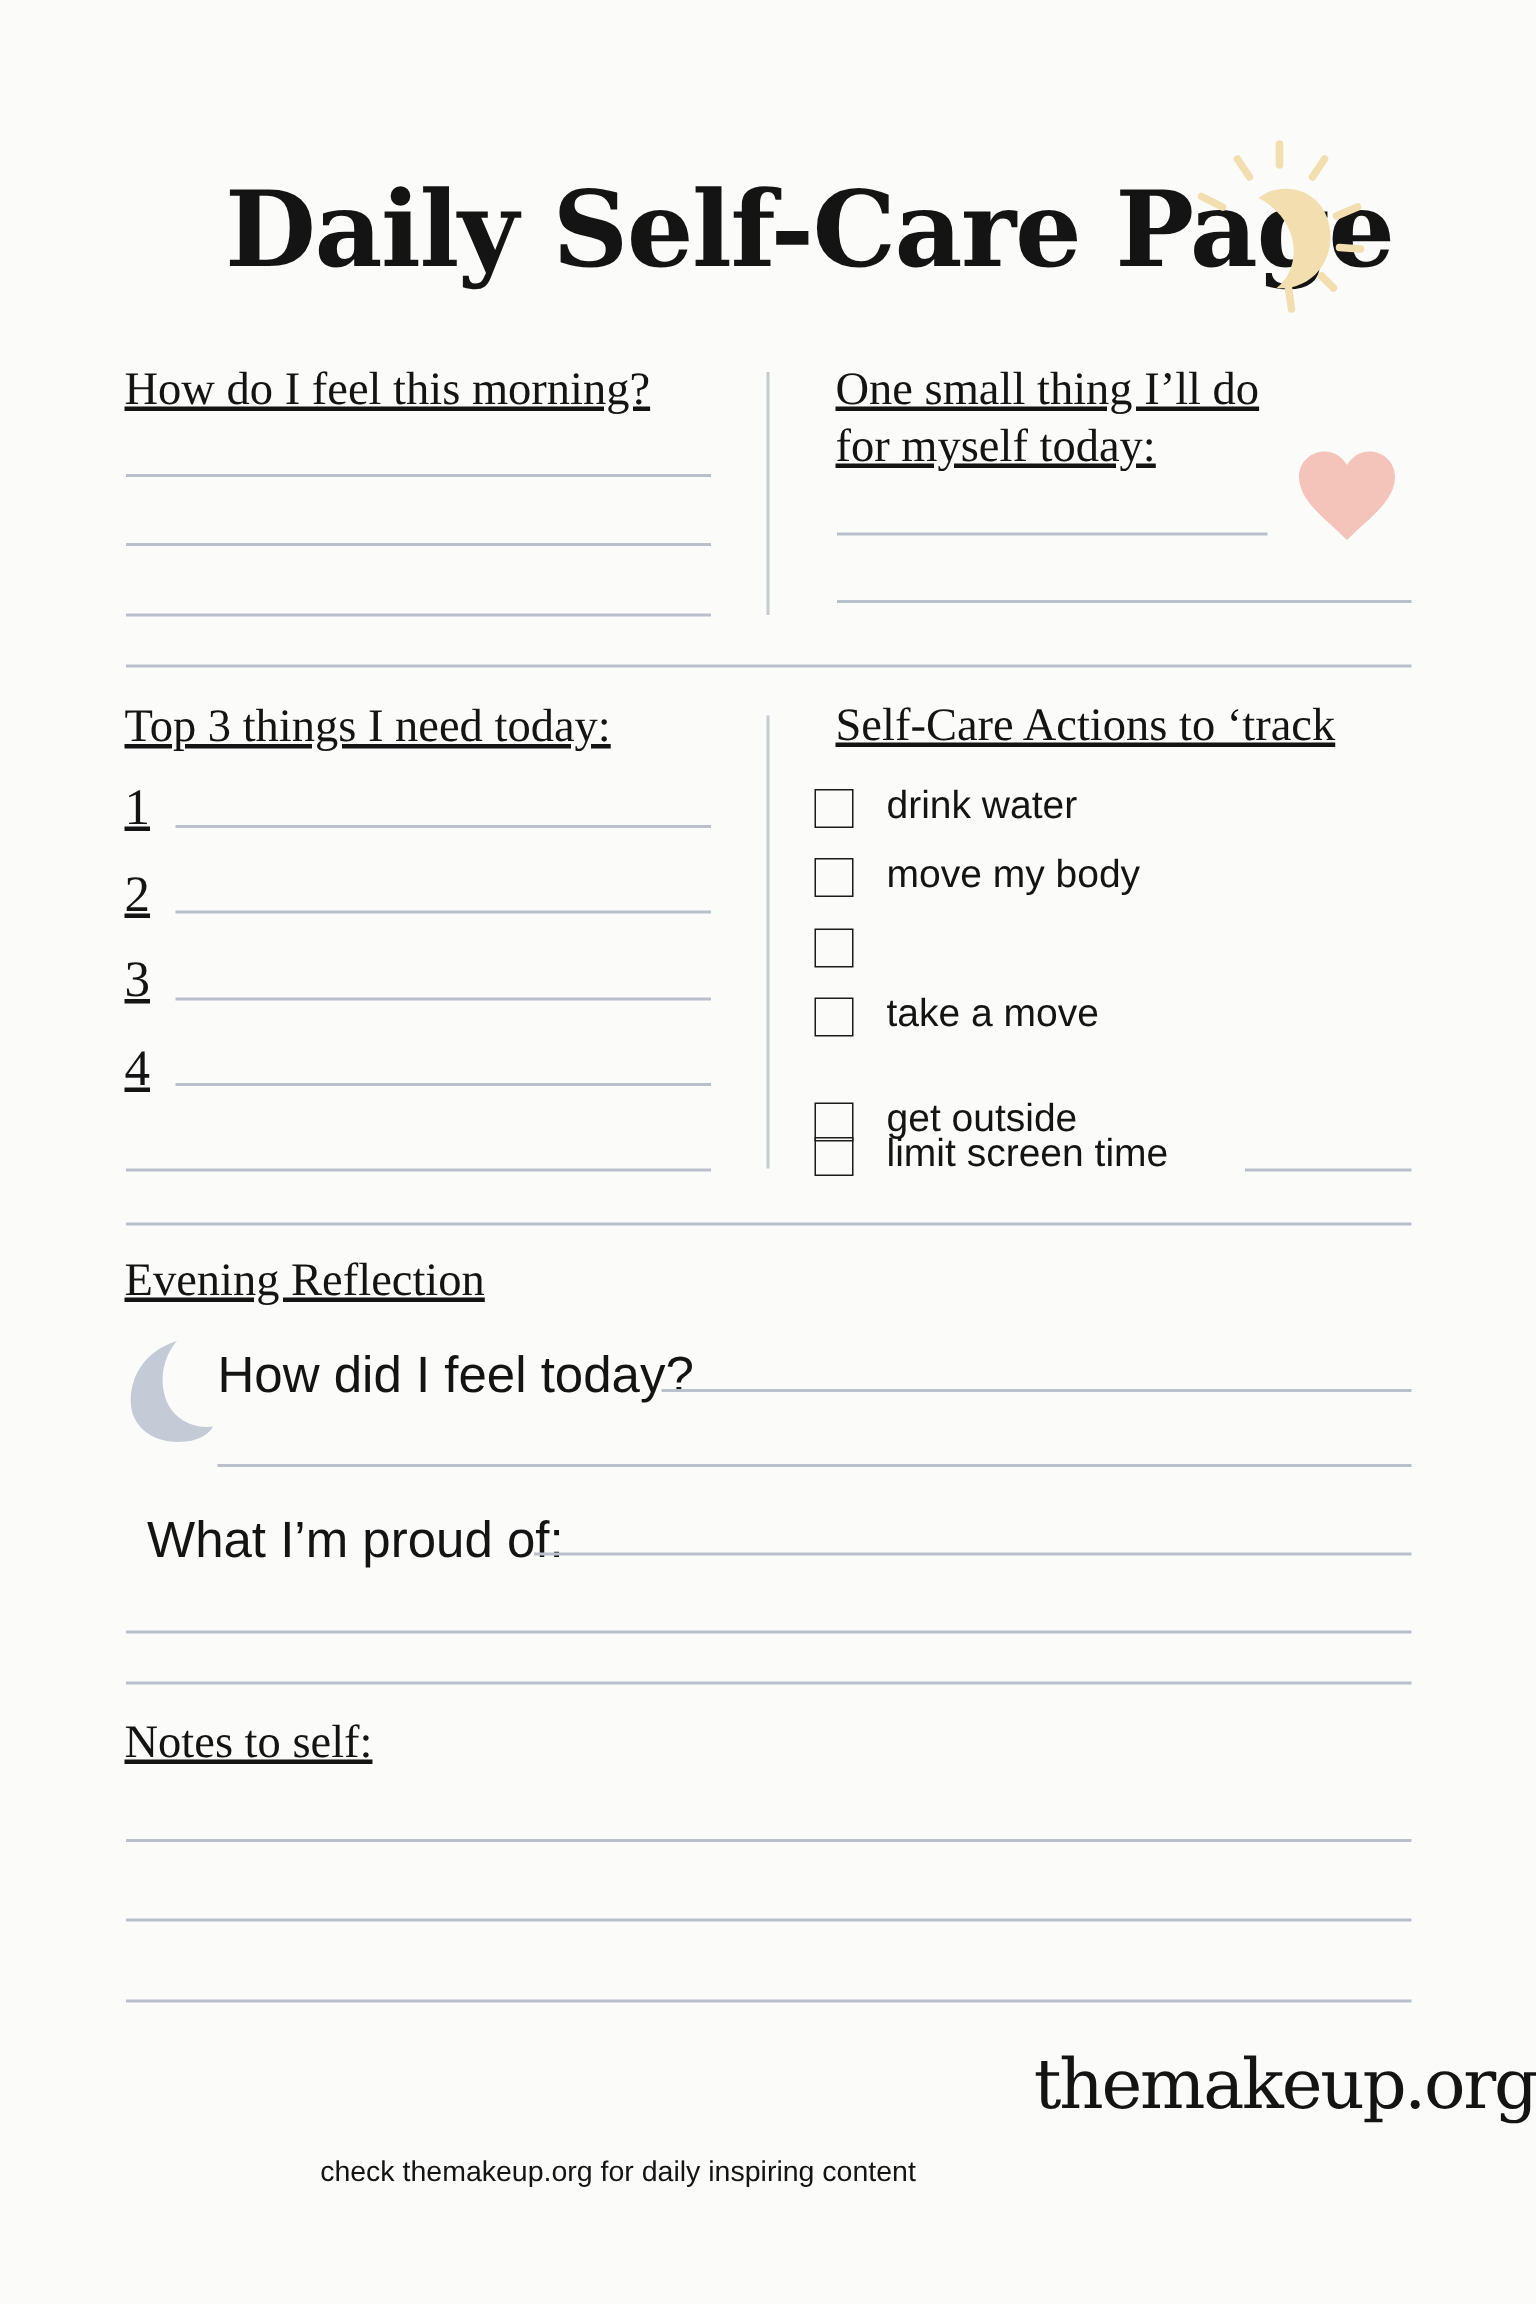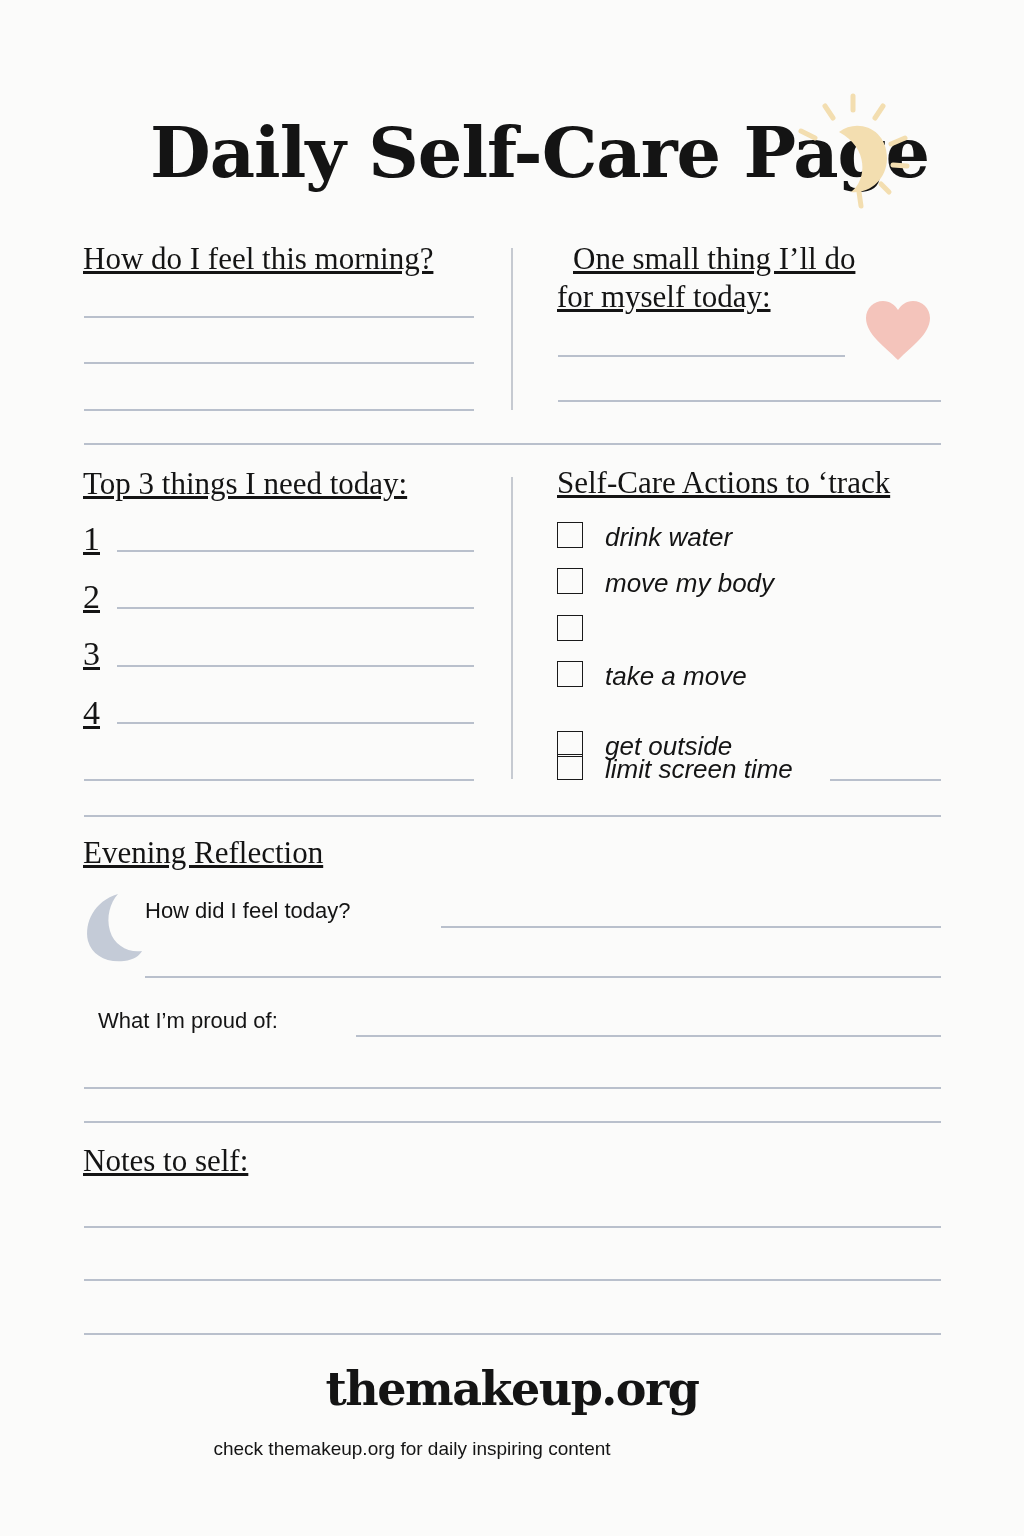--- a/index.html
+++ b/index.html
@@ -17,28 +17,28 @@
   .rule { position: absolute; height: 1.5px; background: #b9c0cc; }
   .vrule { position: absolute; width: 1.5px; background: #c6cad1; }
 
   .title {
     left: 150px; top: 118px;
     font-size: 70px; font-weight: bold; letter-spacing: -1px;
     line-height: 1; white-space: nowrap;
   }
   .h2 { font-size: 31px; line-height: 38px; white-space: nowrap; }
   .num { font-size: 34px; line-height: 1; }
-  .chk-row { position: absolute; left: 557px; height: 30px; display: flex; align-items: flex-start; font-style: italic; }
+  .chk-row { position: absolute; left: 543px; height: 30px; display: flex; align-items: flex-end; }
   .chk-box { width: 26px; height: 26px; border: 1.8px solid #1a1a1a; box-sizing: border-box; background: transparent; }
   .chk-label { margin-left: 22px; font-size: 26px; white-space: nowrap; }
-  .lbl-sans { font-size: 22px; white-space: nowrap; }
+  .lbl-sans { font-size: 34px; white-space: nowrap; }
 
   .brand {
-    left: 0; width: 1024px; top: 1362px; text-align: center;
-    font-size: 46px; font-weight: bold; letter-spacing: -1.5px;
+    left: 0; width: 1024px; top: 1362px; text-align: right;
+    font-size: 46px; font-weight: normal; letter-spacing: -1.5px;
   }
   .tagline {
     left: 0; width: 824px; top: 1438px; text-align: center;
     font-size: 19px;
   }
 </style>
 </head>
 <body>
 
 <div class="abs title serif">Daily Self-Care Page</div>
@@ -57,21 +57,21 @@
   <path d="M44 44 C 62 30, 92 40, 92 70 C 92 92, 74 106, 56 104 C 72 92, 74 60, 44 44 Z" fill="#f3deb0"></path>
 </svg>
 
 <div class="abs h2 serif2" style="left:83px; top:240px;">How do I feel this morning?</div>
 <div class="rule" style="left:84px; top:316px; width:390px;"></div>
 <div class="rule" style="left:84px; top:362px; width:390px;"></div>
 <div class="rule" style="left:84px; top:409px; width:390px;"></div>
 
 <div class="vrule" style="left:511px; top:248px; height:162px;"></div>
 
-<div class="abs h2 serif2" style="left:557px; top:240px;margin-left:16px;">One small thing I’ll do</div>
+<div class="abs h2 serif2" style="left:557px; top:240px;">One small thing I’ll do</div>
 <div class="abs h2 serif2" style="left:557px; top:278px;">for myself today:</div>
 <svg class="abs" style="left:864px; top:300px;" width="68" height="62" viewBox="0 0 68 62">
   <path d="M34 60 C 20 46, 2 34, 2 18 C 2 8, 10 1, 19 1 C 26 1, 31 5, 34 10 C 37 5, 42 1, 49 1 C 58 1, 66 8, 66 18 C 66 34, 48 46, 34 60 Z" fill="#f4c4bb"></path>
 </svg>
 <div class="rule" style="left:558px; top:355px; width:287px;"></div>
 <div class="rule" style="left:558px; top:400px; width:383px;"></div>
 
 <div class="rule" style="left:84px; top:443px; width:857px;"></div>
 
 <div class="abs h2 serif2" style="left:83px; top:465px;">Top 3 things I need today:</div>

